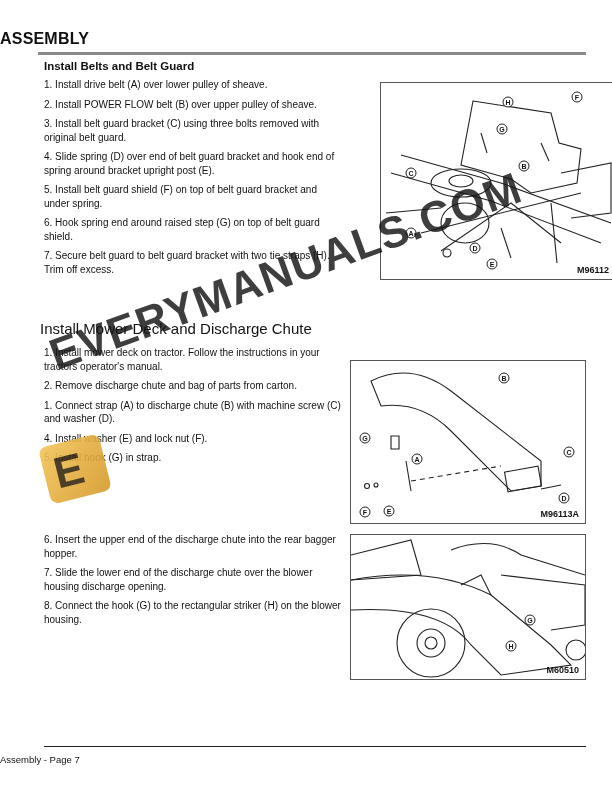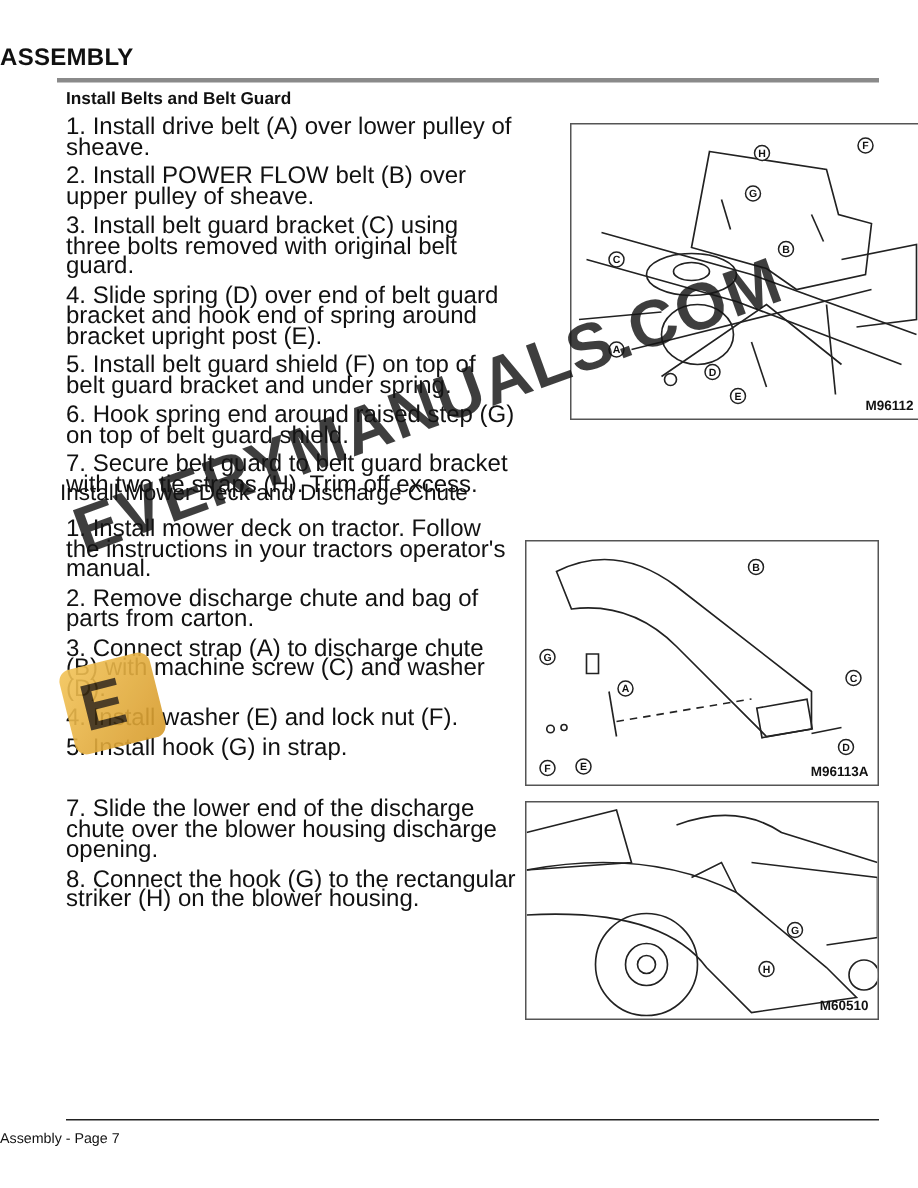--- a/index.html
+++ b/index.html
@@ -3,21 +3,21 @@
 <meta charset="utf-8">
 <style>
   html, body { margin: 0; padding: 0; background: #ffffff; }
   body { width: 612px; height: 792px; position: relative; overflow: hidden;
          font-family: "Liberation Sans", sans-serif; color: #111; }
   .page-title { position: absolute; top: 30px; left: 0; width: 612px; text-align: left;
                 font-weight: bold; font-size: 16px; letter-spacing: 0.2px; }
   .title-rule { position: absolute; top: 52px; left: 38px; width: 548px; height: 3px; background: #8a8a8a; }
   .section-head-small { position: absolute; left: 44px; top: 60px; font-weight: bold; font-size: 11.5px; }
   .section-head-large { position: absolute; left: 40px; top: 320px; font-weight: normal; font-size: 15px; text-align: right; }
-  .steps { position: absolute; left: 44px; width: 300px; font-size: 16px; line-height: 13.5px; }
+  .steps { position: absolute; left: 44px; width: 300px; font-size: 10px; line-height: 13.5px; }
   .steps p { margin: 0 0 6px 0; }
   .fig { position: absolute; border: 1px solid #555; background: #fff; overflow: hidden; }
   .fig svg { position: absolute; left: 0; top: 0; }
   .fig-code { position: absolute; right: 6px; bottom: 4px; font-weight: bold; font-size: 9px; }
   .footer-rule { position: absolute; left: 44px; top: 746px; width: 542px; height: 1px; background: #222; }
   .footer-text { position: absolute; top: 754px; left: 0; width: 612px; font-size: 9.5px; }
   .watermark { position: absolute; left: 60px; top: 330px; font-weight: bold; font-size: 44px;
                color: rgba(20,20,20,0.82); transform: rotate(-20deg); transform-origin: left bottom;
                letter-spacing: 1px; white-space: nowrap; pointer-events: none; }
   .wm-logo { position: absolute; left: 44px; top: 440px; width: 62px; height: 58px; border-radius: 8px;
@@ -79,21 +79,21 @@
         <text x="127" y="21.5">H</text>
     </g>
   </svg>
   <div class="fig-code">M96112</div>
 </div>
 
 <div class="section-head-large">Install Mower Deck and Discharge Chute</div>
 <div class="steps" style="top:346px;">
   <p>1. Install mower deck on tractor. Follow the instructions in your tractors operator's manual.</p>
   <p>2. Remove discharge chute and bag of parts from carton.</p>
-  <p>3. Connect strap (A) to discharge chute (B) with machine screw (C) and washer (D).</p>
+  <p>1. Connect strap (A) to discharge chute (B) with machine screw (C) and washer (D).</p>
   <p>4. Install washer (E) and lock nut (F).</p>
   <p>5. Install hook (G) in strap.</p>
 </div>
 
 <div class="fig" style="left:350px; top:360px; width:234px; height:162px;">
   <svg width="234" height="162" viewBox="0 0 234 162">
     <g fill="none" stroke="#222" stroke-width="1.1">
       <path d="M20 20 Q60 0 100 30 L190 100 L190 125 L160 130 L100 70 Q70 40 30 45 Z"></path>
       <rect x="155" y="108" width="34" height="20" transform="rotate(-10 172 118)"></rect>
       <path d="M60 120 L150 105" stroke-dasharray="5 4"></path>
@@ -117,20 +117,21 @@
       <circle cx="14" cy="151" r="5" fill="#fff" stroke="#222"></circle>
         <text x="14" y="153.5">F</text>
       <circle cx="14" cy="77" r="5" fill="#fff" stroke="#222"></circle>
         <text x="14" y="79.5">G</text>
     </g>
   </svg>
   <div class="fig-code">M96113A</div>
 </div>
 
 <div class="steps" style="top:533px;">
+  <p>6. Insert the upper end of the discharge chute into the rear bagger hopper.</p>
   <p>7. Slide the lower end of the discharge chute over the blower housing discharge opening.</p>
   <p>8. Connect the hook (G) to the rectangular striker (H) on the blower housing.</p>
 </div>
 
 <div class="fig" style="left:350px; top:534px; width:234px; height:144px;">
   <svg width="234" height="144" viewBox="0 0 234 144">
     <g fill="none" stroke="#222" stroke-width="1.1">
       <path d="M0 20 L60 5 L70 40 L0 45"></path>
       <path d="M0 45 Q80 30 140 60 L200 110 L220 130 L150 140 L120 110 Q90 70 0 75"></path>
       <circle cx="80" cy="108" r="34"></circle>

